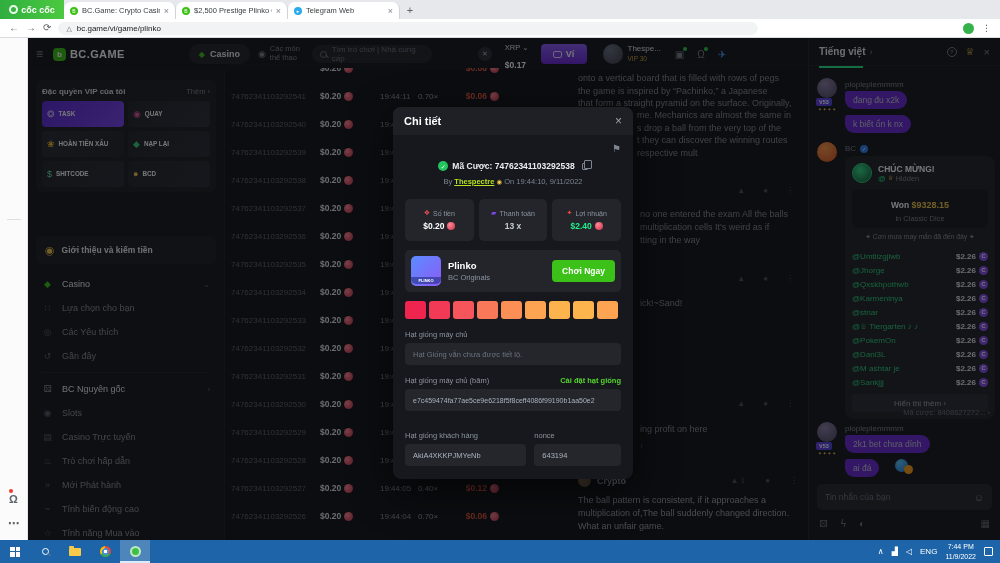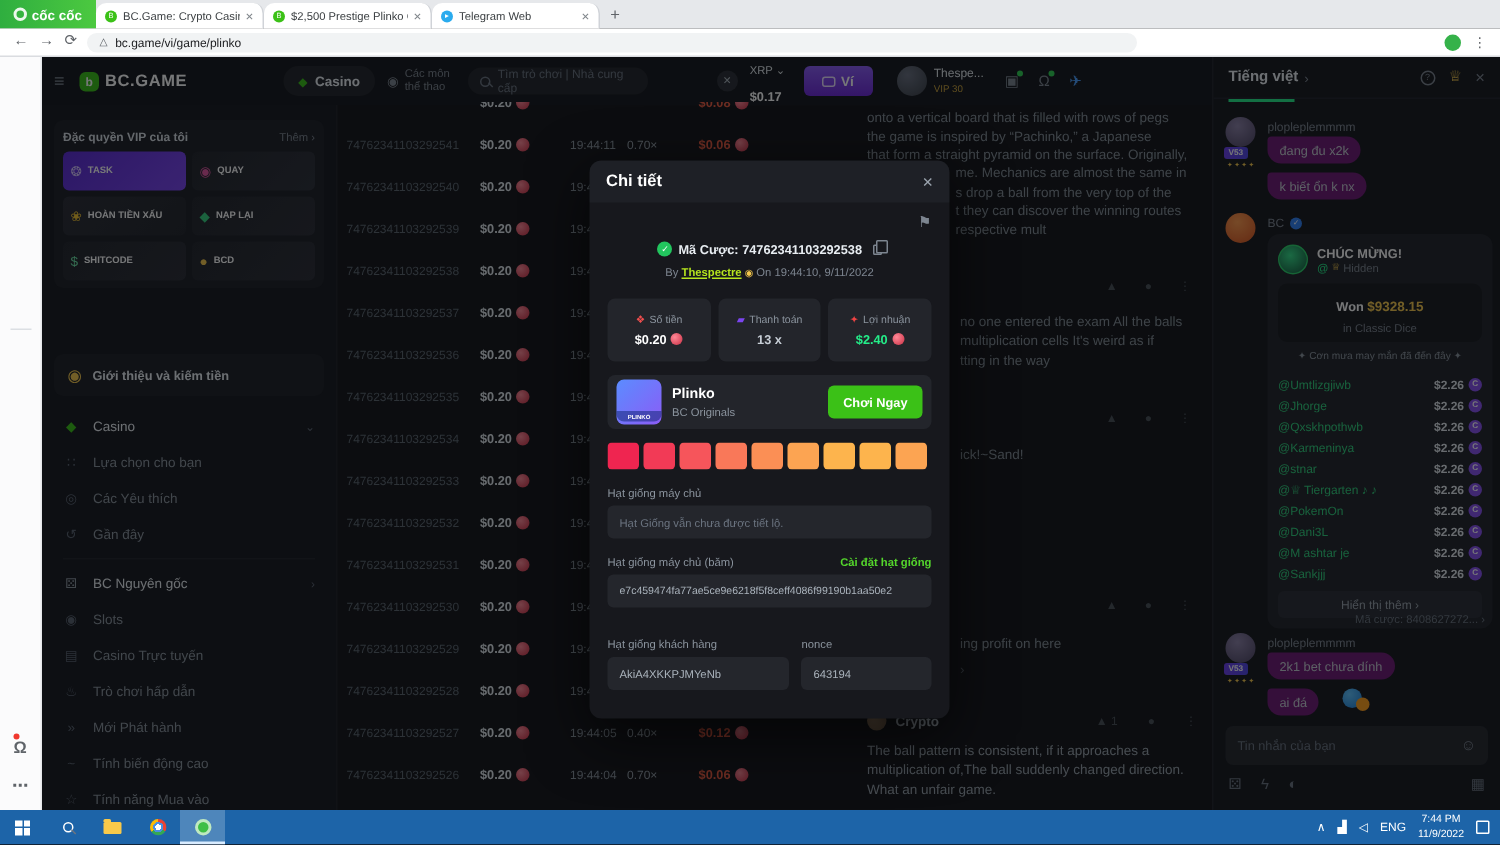--- a/index.html
+++ b/index.html
@@ -56,21 +56,21 @@
           display:flex;align-items:center;justify-content:center}
   .logo-t{color:#fff;font-weight:800;font-size:11px;letter-spacing:.4px}
   .pill-casino{margin-left:64px;height:20px;background:#23252b;border-radius:10px;display:flex;align-items:center;gap:5px;
                padding:0 10px;color:#e8edf2;font-size:9px;font-weight:bold}
   .g-diamond{color:#3bc117;font-size:8px}
   .sports{margin-left:8px;display:flex;align-items:center;gap:4px;color:#7d8590;font-size:7.5px;line-height:1.15}
   .searchbox{margin-left:12px;width:120px;height:18px;background:#23252b;border-radius:9px;display:flex;align-items:center;
              gap:5px;padding:0 8px;color:#6b7480;font-size:8px}
   .mag{width:7px;height:7px;border:1.2px solid #6b7480;border-radius:50%;position:relative;flex:none}
   .mag::after{content:"";position:absolute;width:4px;height:1.2px;background:#6b7480;transform:rotate(45deg);right:-3px;bottom:-1px}
-  .cur{margin-left:46px;display:flex;align-items:center;gap:8px}
+  .cur{margin-left:46px;display:flex;align-items:center;gap:13px}
   .cur-ic{width:14px;height:14px;border-radius:50%;background:#2b2e35;color:#aab3bc;font-size:7px;display:flex;align-items:center;justify-content:center}
   .cur-c1{color:#dfe5ea;font-size:7.5px}
   .cur-c2{color:#fff;font-size:8.5px;font-weight:bold}
   .vi-btn{margin-left:12px;width:46px;height:20px;border-radius:4px;background:linear-gradient(180deg,#8b5cf6,#6d28d9);
           display:flex;align-items:center;justify-content:center;gap:4px;color:#fff;font-size:9px;font-weight:bold}
   .wallet-ic{width:9px;height:7px;border:1px solid #e9ddff;border-radius:2px}
   .user{margin-left:16px;display:flex;align-items:center;gap:5px}
   .uav{width:20px;height:20px;border-radius:50%;background:radial-gradient(circle at 35% 30%,#6a7080,#3a3f47)}
   .uname{color:#dfe5ea;font-size:8px;line-height:1.25}
   .uvip{color:#c9a13b;font-size:6.5px}
@@ -136,21 +136,21 @@
   .chat-ind{position:absolute;top:28px;left:10px;width:44px;height:2px;background:#24ee89}
   .cmsg{position:absolute;left:8px;right:8px}
   .cav{position:absolute;left:0;top:0;width:20px;height:20px;border-radius:50%}
   .av-plo{background:radial-gradient(circle at 40% 30%,#8d82a8,#4d4463)}
   .av-bc{background:radial-gradient(circle at 40% 30%,#ff9a4d,#d9541f)}
   .vbadge{position:absolute;left:-1px;top:20px;background:linear-gradient(90deg,#6d3ff0,#4f46e5);color:#fff;
           font-size:5.5px;font-weight:bold;border-radius:2px;padding:1px 3px}
   .vpips{position:absolute;left:1px;top:29px;color:#f5c84c;font-size:4.5px;letter-spacing:1px}
   .cname{position:absolute;left:28px;top:2px;color:#7d8590;font-size:8px;display:flex;gap:4px;align-items:center}
   .verif{width:8px;height:8px;border-radius:50%;background:#2f81f7;color:#fff;font-size:5px;display:flex;align-items:center;justify-content:center}
-  .bub{position:absolute;left:28px;background:#701a75;border-radius:3px 10px 10px 10px;padding:4px 8px;
+  .bub{position:absolute;left:28px;background:#6d28d9;border-radius:3px 10px 10px 10px;padding:4px 8px;
        font-size:8.5px;color:#c6cdd4;white-space:nowrap}
   .emojis{position:absolute;display:flex}
   .emo1{width:13px;height:13px;border-radius:50%;background:radial-gradient(circle at 35% 30%,#5fc3ff,#1d7fd6)}
   .emo2{width:9px;height:9px;border-radius:50%;background:#ff9f1c;margin-left:-4px;margin-top:6px}
   .card{position:absolute;left:28px;top:14px;width:150px;background:#23252b;border-radius:8px;padding:7px}
   .card-hd{display:flex;gap:6px;align-items:center}
   .planet{width:20px;height:20px;border-radius:50%;background:radial-gradient(circle at 40% 35%,#35e08a,#14543a);
           border:1px solid #2bd46c;flex:none}
   .card-t{color:#fff;font-size:8.5px;font-weight:bold}
   .card-u{font-size:7.5px;color:#7d8590;display:flex;gap:2px;align-items:center}
@@ -193,21 +193,21 @@
                  border-radius:1px;background:#17181d}
   .m-byrow{margin-top:6px;text-align:center;font-size:7.5px;color:#7d8590}
   .m-user{color:#b6e51e;font-weight:bold;text-decoration:underline}
   .m-medal{color:#f5c84c;font-size:6.5px}
   .m-stats{margin-top:13px;display:flex;gap:5px}
   .stat{flex:1;height:42px;background:#23252b;border-radius:5px;display:flex;flex-direction: column;align-items:center;justify-content:center;gap:4px}
   .stat-l{display:flex;gap:3px;align-items:center;color:#8b949e;font-size:7px}
   .stat-ic{font-size:7px}
   .stat-v{font-size:8.5px;font-weight:bold;display:flex;align-items:center;gap:3px}
   .coin-s{width:8px;height:8px;border-radius:50%;background:radial-gradient(circle at 35% 35%,#ff8896,#c92f44)}
-  .m-game{margin-top:9px;height:36px;background:#23252b;border-radius:5px;display:flex;align-items:center;gap:7px;padding:0 6px}
+  .m-game{margin-top:9px;height:42px;background:#23252b;border-radius:5px;display:flex;align-items:center;gap:7px;padding:0 6px}
   .thumb{width:30px;height:30px;border-radius:5px;background:linear-gradient(135deg,#5b8cff,#8b5cf6);position:relative;flex:none}
   .thumb span{position:absolute;bottom:2px;left:0;right:0;text-align:center;color:#fff;font-size:4px;font-weight:bold;
               background:rgba(20,40,120,.55);border-radius:0 0 5px 5px;padding:1px 0}
   .gname{color:#fff;font-size:9.5px;font-weight:bold;line-height:1.3}
   .gprov{color:#8b949e;font-size:7.5px}
   .playbtn{margin-left:auto;height:22px;padding:0 10px;background:#3bc117;border-radius:4px;color:#fff;font-size:8.5px;
            font-weight:bold;display:flex;align-items:center}
   .mults{margin-top:9px;display:flex;gap:3px;overflow:hidden}
   .chip{min-width:21px;height:18px;border-radius:3px;display:flex;align-items:center;justify-content:center;
         color:#fff;font-size:7.5px;font-weight:bold;padding:0 3px;flex:none}

